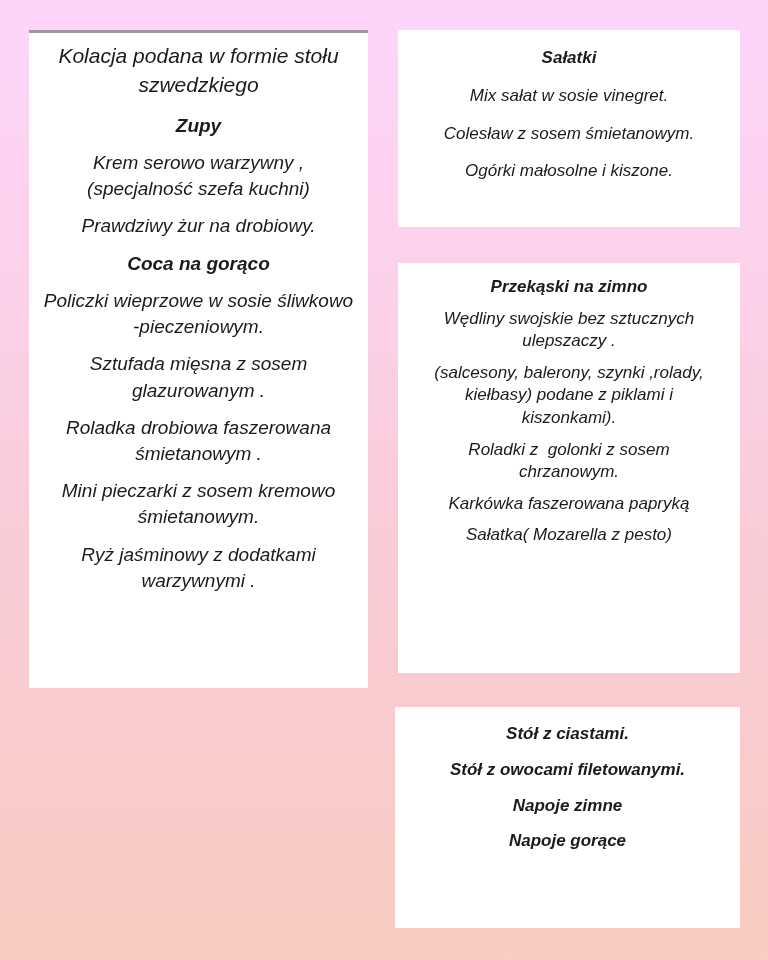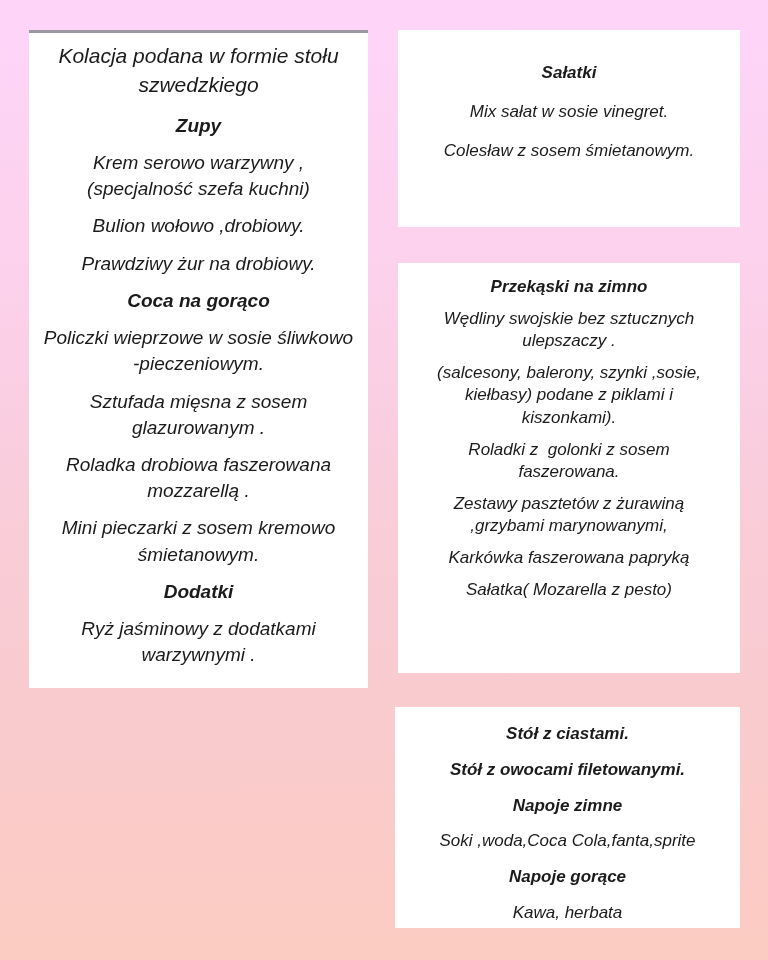--- a/index.html
+++ b/index.html
@@ -56,21 +56,21 @@
   .panel-main .entry.title { font-size: 21px; line-height: 1.4; margin-bottom: 13px; }
 
   
   .panel-salads {
     left: 398px; top: 30px;
     width: 342px; height: 197px;
     padding: 16px 20px 6px;
     font-size: 17px;
     line-height: 1.4;
   }
-  .panel-salads .entry { margin-bottom: 14px; margin-top: 15px; }
+  .panel-salads .entry { margin-bottom: 14px; }
 
   .panel-cold {
     left: 398px; top: 263px;
     width: 342px; height: 410px;
     padding: 13px 24px 6px;
     font-size: 17px;
     line-height: 1.33;
   }
   .panel-cold .entry { margin-bottom: 9px; font-style: italic; }
 
@@ -84,48 +84,44 @@
   .panel-drinks .entry { margin-bottom: 12px; }
 </style>
 </head>
 <body>
 
 <main>
   <section class="panel panel-main">
       <p class="entry title">Kolacja podana w formie stołu szwedzkiego</p>
       <p class="entry heading">Zupy</p>
       <p class="entry item">Krem serowo warzywny , (specjalność szefa kuchni)</p>
-      <p class="entry item">Bulion wołowo ,drobiowy.</p>
       <p class="entry item">Prawdziwy żur na drobiowy.</p>
       <p class="entry heading">Coca na gorąco</p>
       <p class="entry item">Policzki wieprzowe w sosie śliwkowo -pieczeniowym.</p>
       <p class="entry item">Sztufada mięsna z sosem glazurowanym .</p>
-      <p class="entry item">Roladka drobiowa faszerowana mozzarellą .</p>
+      <p class="entry item">Roladka drobiowa faszerowana śmietanowym .</p>
       <p class="entry item">Mini pieczarki z sosem kremowo śmietanowym.</p>
-      <p class="entry heading">Dodatki</p>
       <p class="entry item">Ryż jaśminowy z dodatkami warzywnymi .</p>
     </section>
 
   <section class="panel panel-salads">
       <p class="entry heading">Sałatki</p>
       <p class="entry item">Mix sałat w sosie vinegret.</p>
       <p class="entry item">Colesław z sosem śmietanowym.</p>
+      <p class="entry item">Ogórki małosolne i kiszone.</p>
     </section>
 
   <section class="panel panel-cold">
       <p class="entry heading">Przekąski na zimno</p>
       <p class="entry item">Wędliny swojskie bez sztucznych ulepszaczy .</p>
-      <p class="entry item">(salcesony, balerony, szynki ,sosie, kiełbasy) podane z piklami i kiszonkami).</p>
-      <p class="entry item">Roladki z  golonki z sosem faszerowana.</p>
-      <p class="entry item">Zestawy pasztetów z żurawiną ,grzybami marynowanymi,</p>
+      <p class="entry item">(salcesony, balerony, szynki ,rolady, kiełbasy) podane z piklami i kiszonkami).</p>
+      <p class="entry item">Roladki z  golonki z sosem chrzanowym.</p>
       <p class="entry item">Karkówka faszerowana papryką</p>
       <p class="entry item">Sałatka( Mozarella z pesto)</p>
     </section>
 
   <section class="panel panel-drinks">
       <p class="entry heading">Stół z ciastami.</p>
       <p class="entry heading">Stół z owocami filetowanymi.</p>
       <p class="entry heading">Napoje zimne</p>
-      <p class="entry item">Soki ,woda,Coca Cola,fanta,sprite</p>
       <p class="entry heading">Napoje gorące</p>
-      <p class="entry item">Kawa, herbata</p>
     </section>
 </main>
 
 </body></html>

